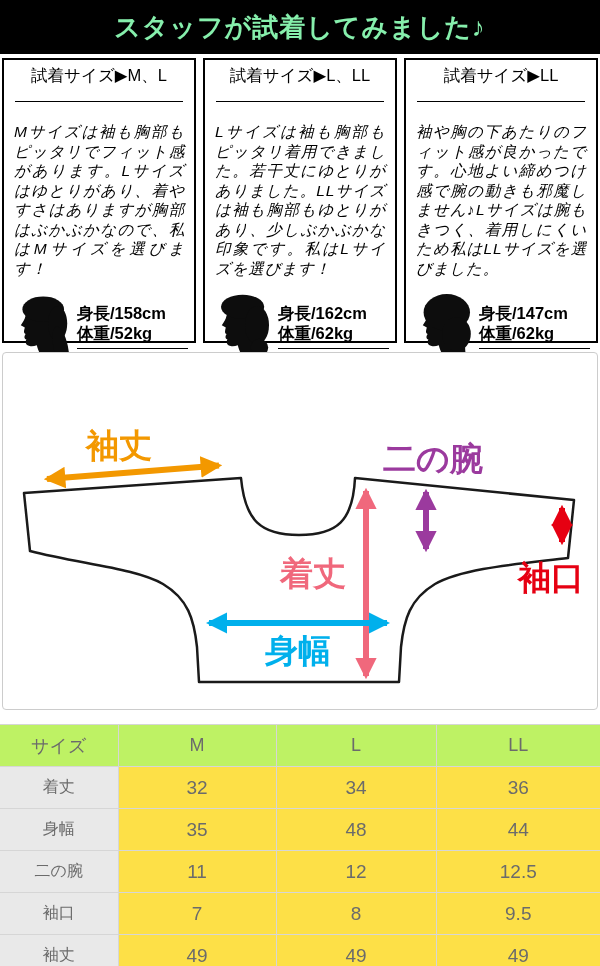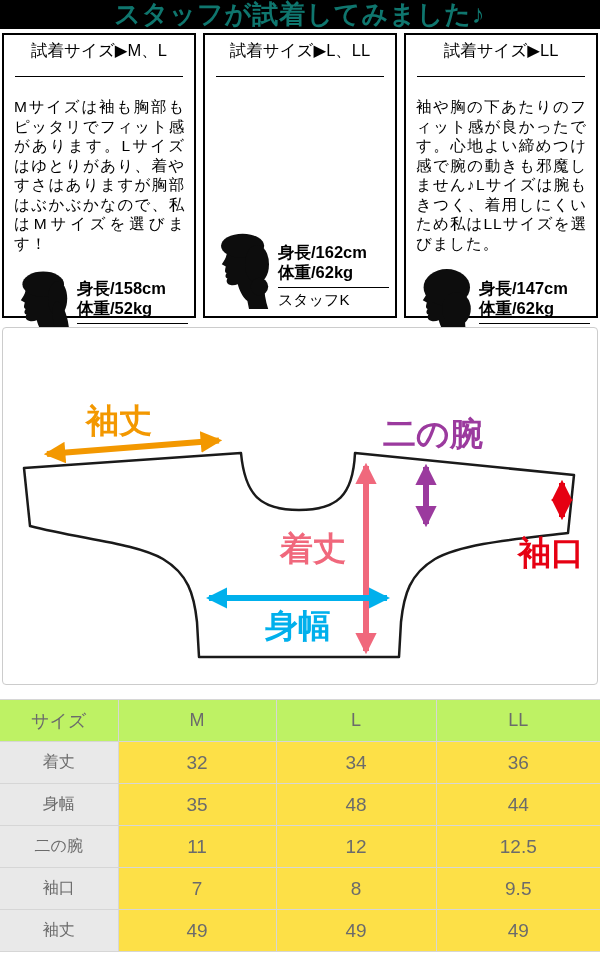--- a/index.html
+++ b/index.html
@@ -6,39 +6,39 @@
   html,body { background:#fff; }
   body {
     width:600px; height:966px;
     font-family:"Liberation Sans","DejaVu Sans",sans-serif;
     color:#000; overflow:hidden;
   }
   .page { width:600px; height:966px; position:relative; background:#fff; }
 
   
   .black-bar {
-    height:29px; background:#000; color:#0f766e;
+    height:54px; background:#000; color:#86efac;
     display:flex; align-items:center; justify-content:center;
     font-size:26px; font-weight:bold; letter-spacing:1px;
   }
 
   
   .reviews { display:flex; gap:7px; padding:4px 2px 9px; }
   .review-col {
     flex:1; height:285px; border:2px solid #000; background:#fff;
     display:flex; flex-direction:column; min-width:0;gap:12px;
   }
   .review-title {
     text-align:center; font-size:16.5px; line-height:17px;
     padding:7px 0 5px; white-space:nowrap;
   }
   .review-divider { border-top:1.5px solid #000; margin:0 11px; }
   .review-body {
     font-size:15.5px; line-height:19.5px; letter-spacing:0.8px;
-    padding:8px 9px 0 10px; text-align:justify; word-break:break-all;
+    padding:8px 9px 0 10px; text-align:justify; word-break:break-all;font-style:italic;
   }
   .staff-row {
     margin-top:auto; display:flex; align-items:flex-end; padding:0 6px 7px 4px;
   }
   .avatar { flex:0 0 auto; }
   .avatar svg { display:block; width:64px; height:80px; }
   .staff-info { flex:1; min-width:0; padding-left:5px; padding-bottom:1px; }
   .stat { font-weight:bold; font-size:16.5px; line-height:20px; white-space:nowrap; }
   .staff-line { border-top:1px solid #000; margin:5px 0 4px; }
   .staff-name { font-size:15px; line-height:16px; }
@@ -98,20 +98,21 @@
           <div class="stat">体重/52kg</div>
           <div class="staff-line"></div>
           <div class="staff-name">スタッフY</div>
         </div>
       </div>
     </div>
 
     <div class="review-col">
       <div class="review-title">試着サイズ▶L、LL</div>
       <div class="review-divider"></div>
+      <p class="review-body">Lサイズは袖も胸部もピッタリ着用できました。若干丈にゆとりがありました。LLサイズは袖も胸部もゆとりがあり、少しぶかぶかな印象です。私はLサイズを選びます！</p>
       <div class="staff-row">
         <span class="avatar">
           <svg viewBox="0 0 80 100">
               <g fill="#0d0d0d">
             <path d="M46,12 C32,13 24,22 22,32 C21,37 19,40 16,44 L21,47 C20,51 19,54 22,55 C20,58 20,61 23,62 C21,65 22,69 27,70 C30,71 33,70 36,69 C38,77 42,85 48,90 L50,100 L74,100 C70,88 68,74 69,58 C70,30 62,11 46,12 Z"></path>
             <ellipse cx="42" cy="21" rx="27" ry="15"></ellipse>
             <ellipse cx="60" cy="44" rx="15" ry="24"></ellipse>
             <ellipse cx="63" cy="72" rx="11" ry="11"></ellipse>
           </g>
             </svg>

